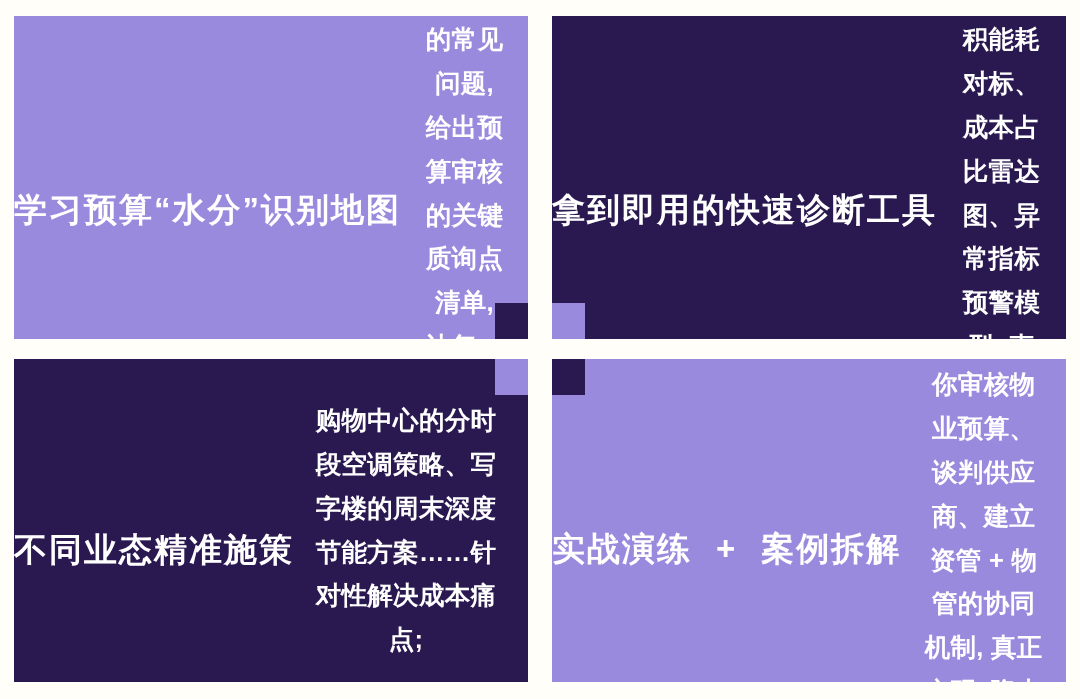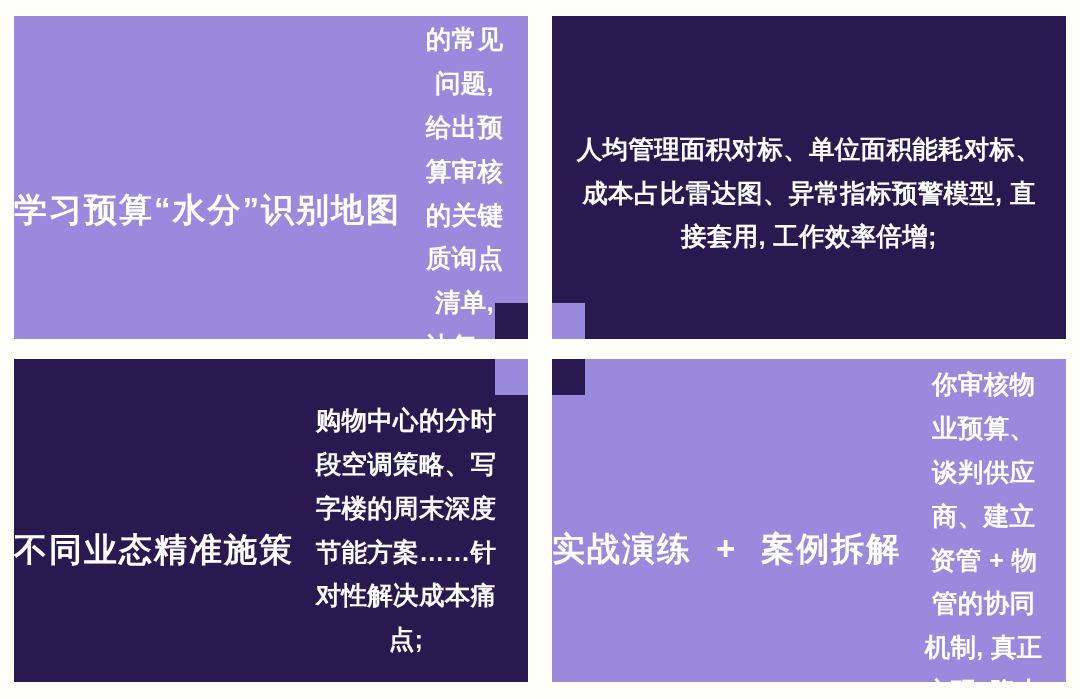--- a/index.html
+++ b/index.html
@@ -114,20 +114,21 @@
 <div class="board">
   <div class="grid">
 
     <div class="card light card-1">
       <h2 class="card-title">学习预算“水分”识别地图</h2>
       <p class="card-body">掌握收入端、支出端的常见问题, 给出预算审核的关键质询点清单, 让每一分钱都花在刀刃上;</p>
       <span class="corner dark-sq br"></span>
     </div>
 
     <div class="card dark card-2">
+      <h2 class="card-title">拿到即用的快速诊断工具</h2>
       <p class="card-body">人均管理面积对标、单位面积能耗对标、成本占比雷达图、异常指标预警模型, 直接套用, 工作效率倍增;</p>
       <span class="corner light-sq bl"></span>
     </div>
 
     <div class="card dark card-3">
       <h2 class="card-title">不同业态精准施策</h2>
       <p class="card-body">购物中心的分时段空调策略、写字楼的周末深度节能方案……针对性解决成本痛点;</p>
       <span class="corner light-sq tr"></span>
     </div>
 

